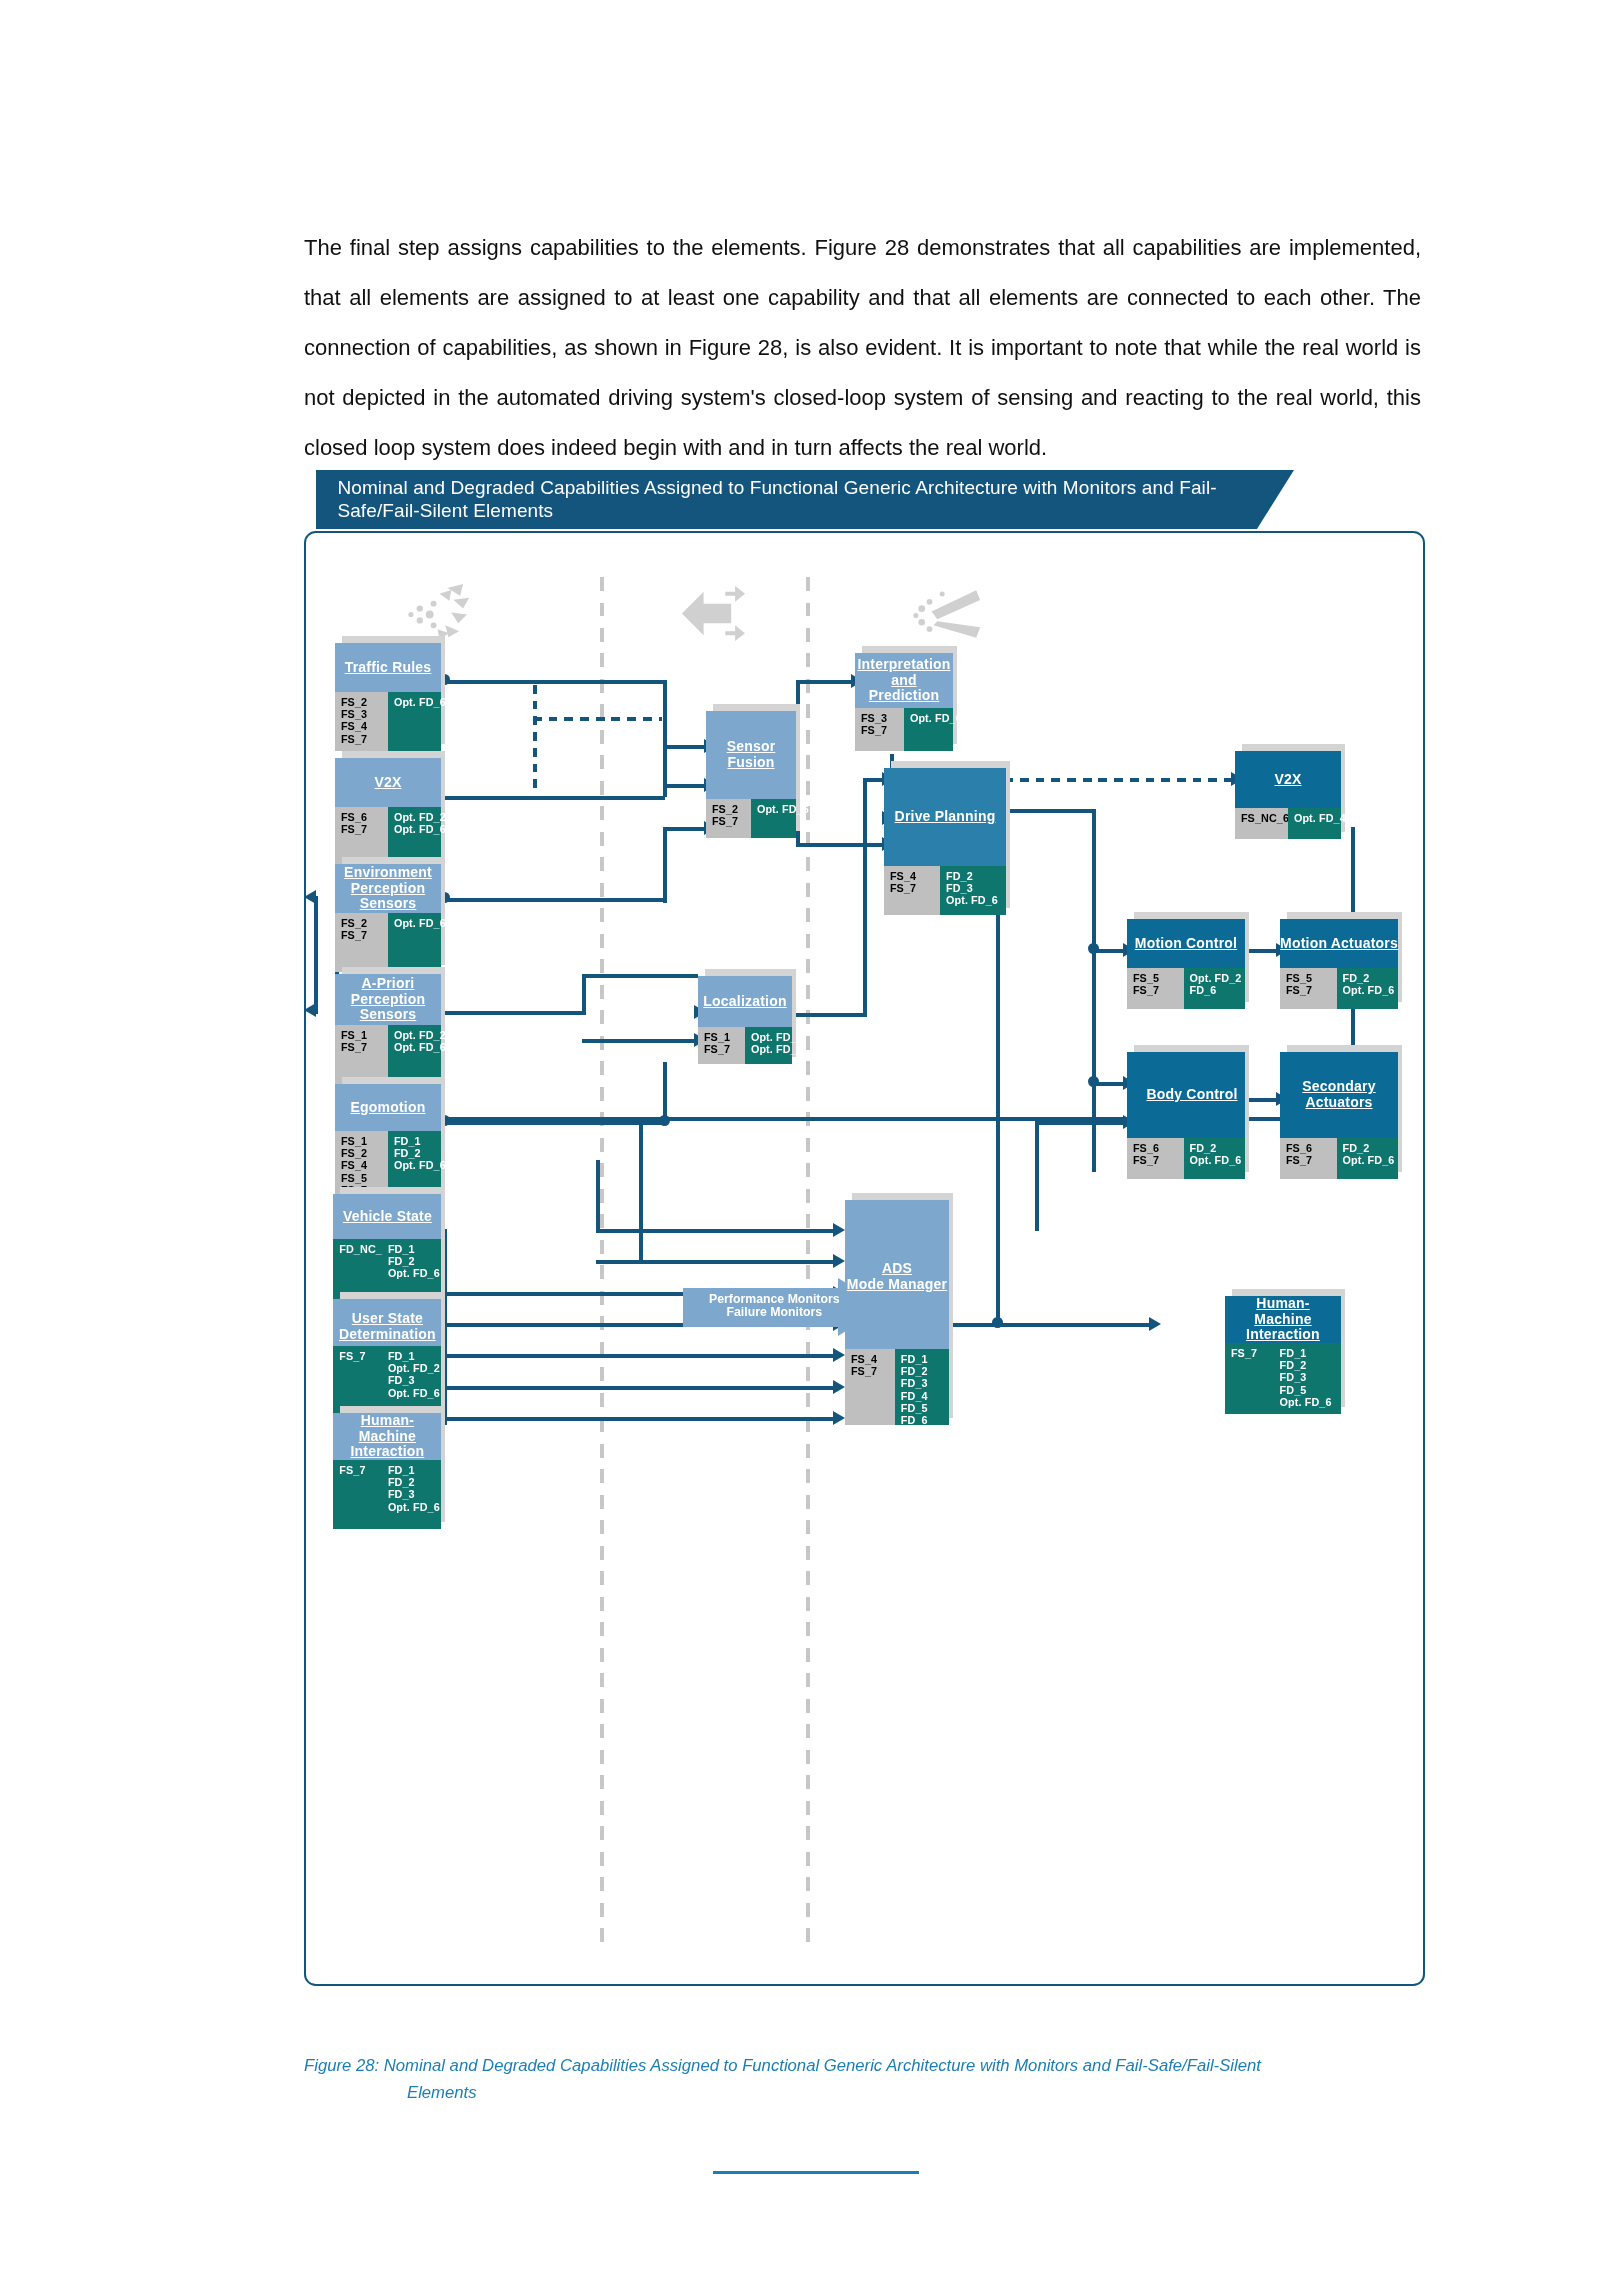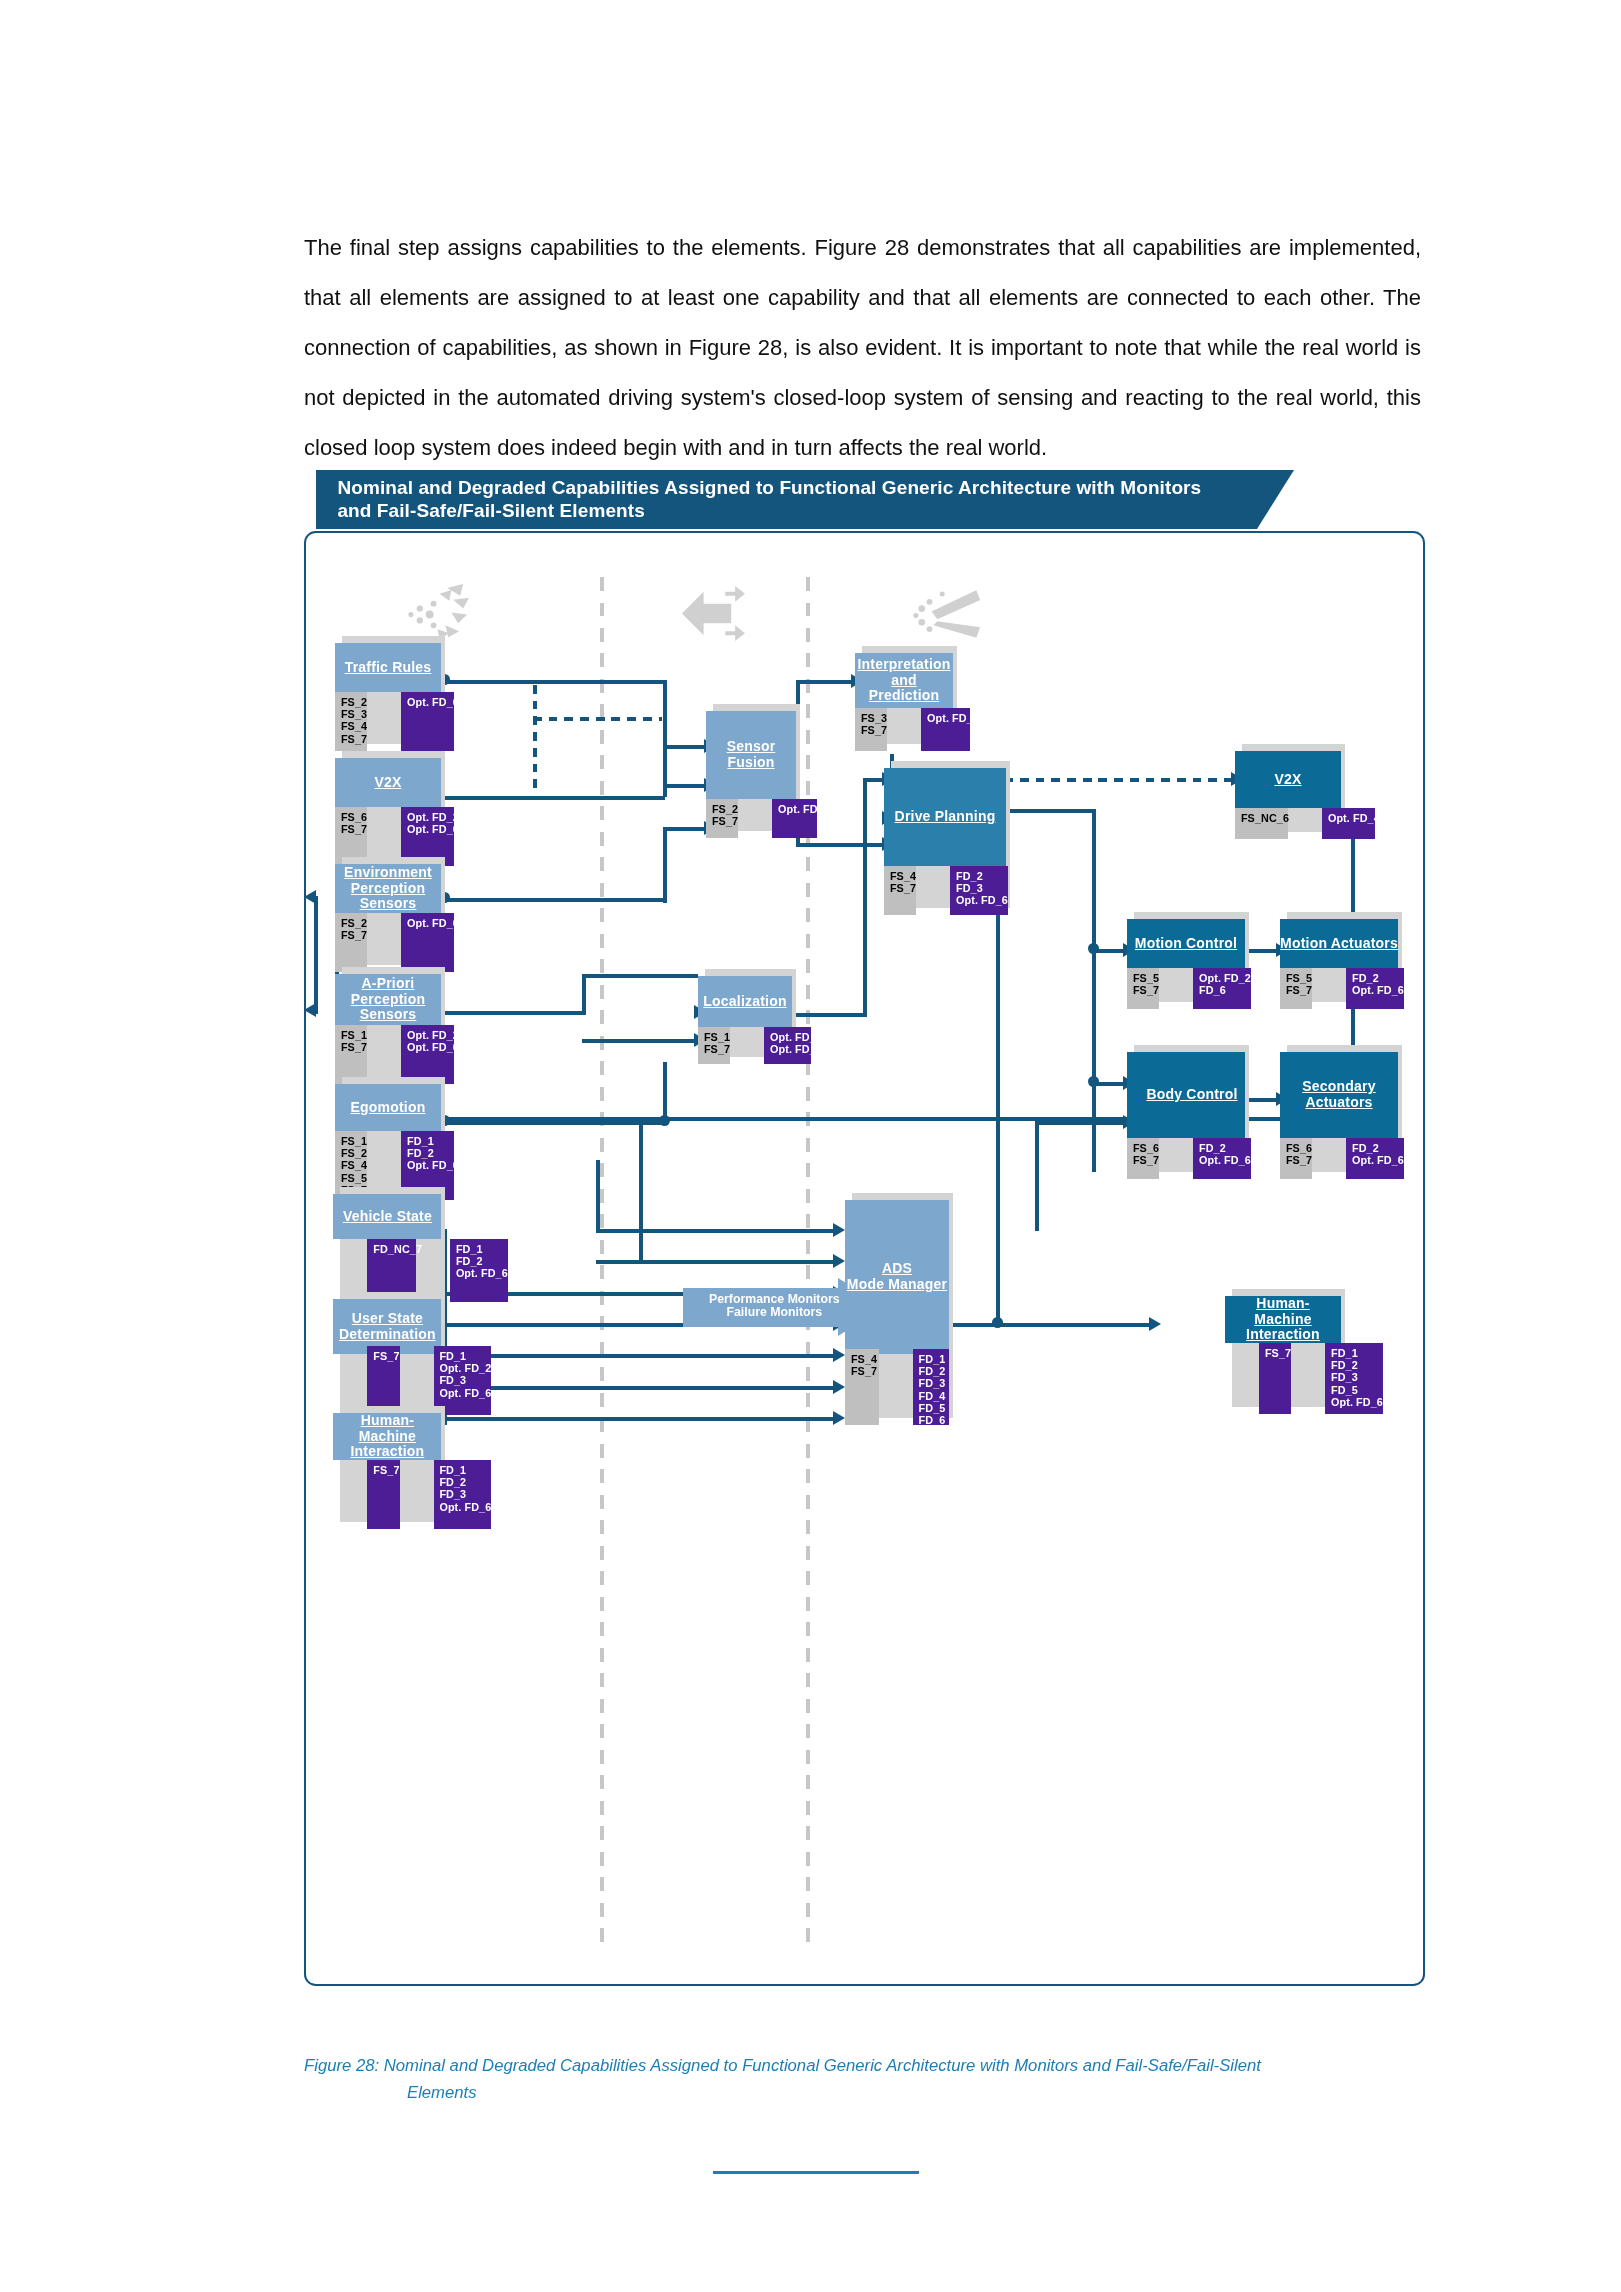--- a/index.html
+++ b/index.html
@@ -9,37 +9,37 @@
   
   .para{position:absolute;left:304px;top:201px;width:1117px;
         font-size:22px;line-height:50px;text-align:justify;color:#111;}
 
   
   .fig{position:absolute;left:304px;top:470px;width:1127px;height:1558px;}
   .banner{position:absolute;left:11.8px;top:0;width:941px;height:59px;background:#14557e;}
   .banner:after{content:"";position:absolute;right:-37px;top:0;width:0;height:0;
         border-top:59px solid #14557e;border-right:37px solid transparent;}
   .banner-txt{position:absolute;left:21.6px;top:5.9px;width:887px;color:#fff;
-        font-size:19px;font-weight:bold;line-height:23.5px;letter-spacing:0.1px;}
+        font-size:19px;font-weight:normal;line-height:23.5px;letter-spacing:0.1px;}
   .frame{position:absolute;left:0;top:61px;width:1117px;height:1451px;
         border:2.9px solid #14557e;border-radius:11.8px;background:#fff;}
 
   
   .vsep{position:absolute;width:3.9px;background:repeating-linear-gradient(
         to bottom,#c7c7c7 0 13.7px,transparent 13.7px 25.5px);}
 
   
   .blk{position:absolute;}
   .blk .shadow{position:absolute;left:6.9px;top:-6.9px;right:-3.9px;bottom:6.9px;background:#d4d4d4;}
   .blk .head{position:absolute;left:0;right:0;top:0;display:flex;align-items:center;
         justify-content:center;text-align:center;color:#fff;font-weight:bold;font-size:14px;
         line-height:15.7px;letter-spacing:0.2px;text-decoration:underline;}
   .blk .tags{position:absolute;left:0;right:0;bottom:0;display:flex;}
   .blk .tg-l{background:#bfbfbf;color:#000;}
-  .blk .tg-r{background:#4c1d95;color:#fff;margin-left:34px;}
+  .blk .tg-r{background:#0f766e;color:#fff;}
   .tg{font-size:10.8px;line-height:12.3px;font-weight:bold;padding:3.9px 0 0 5.9px;
       white-space:pre;letter-spacing:0.1px;box-sizing:border-box;}
   .lite .head{background:#7da7cc;}
   .dark .head{background:#2b7fab;}
   .deep .head{background:#0b6b96;}
 
   
   .ln{position:absolute;background:#14557e;}
   .h{height:3.9px;}
   .v{width:3.9px;}

